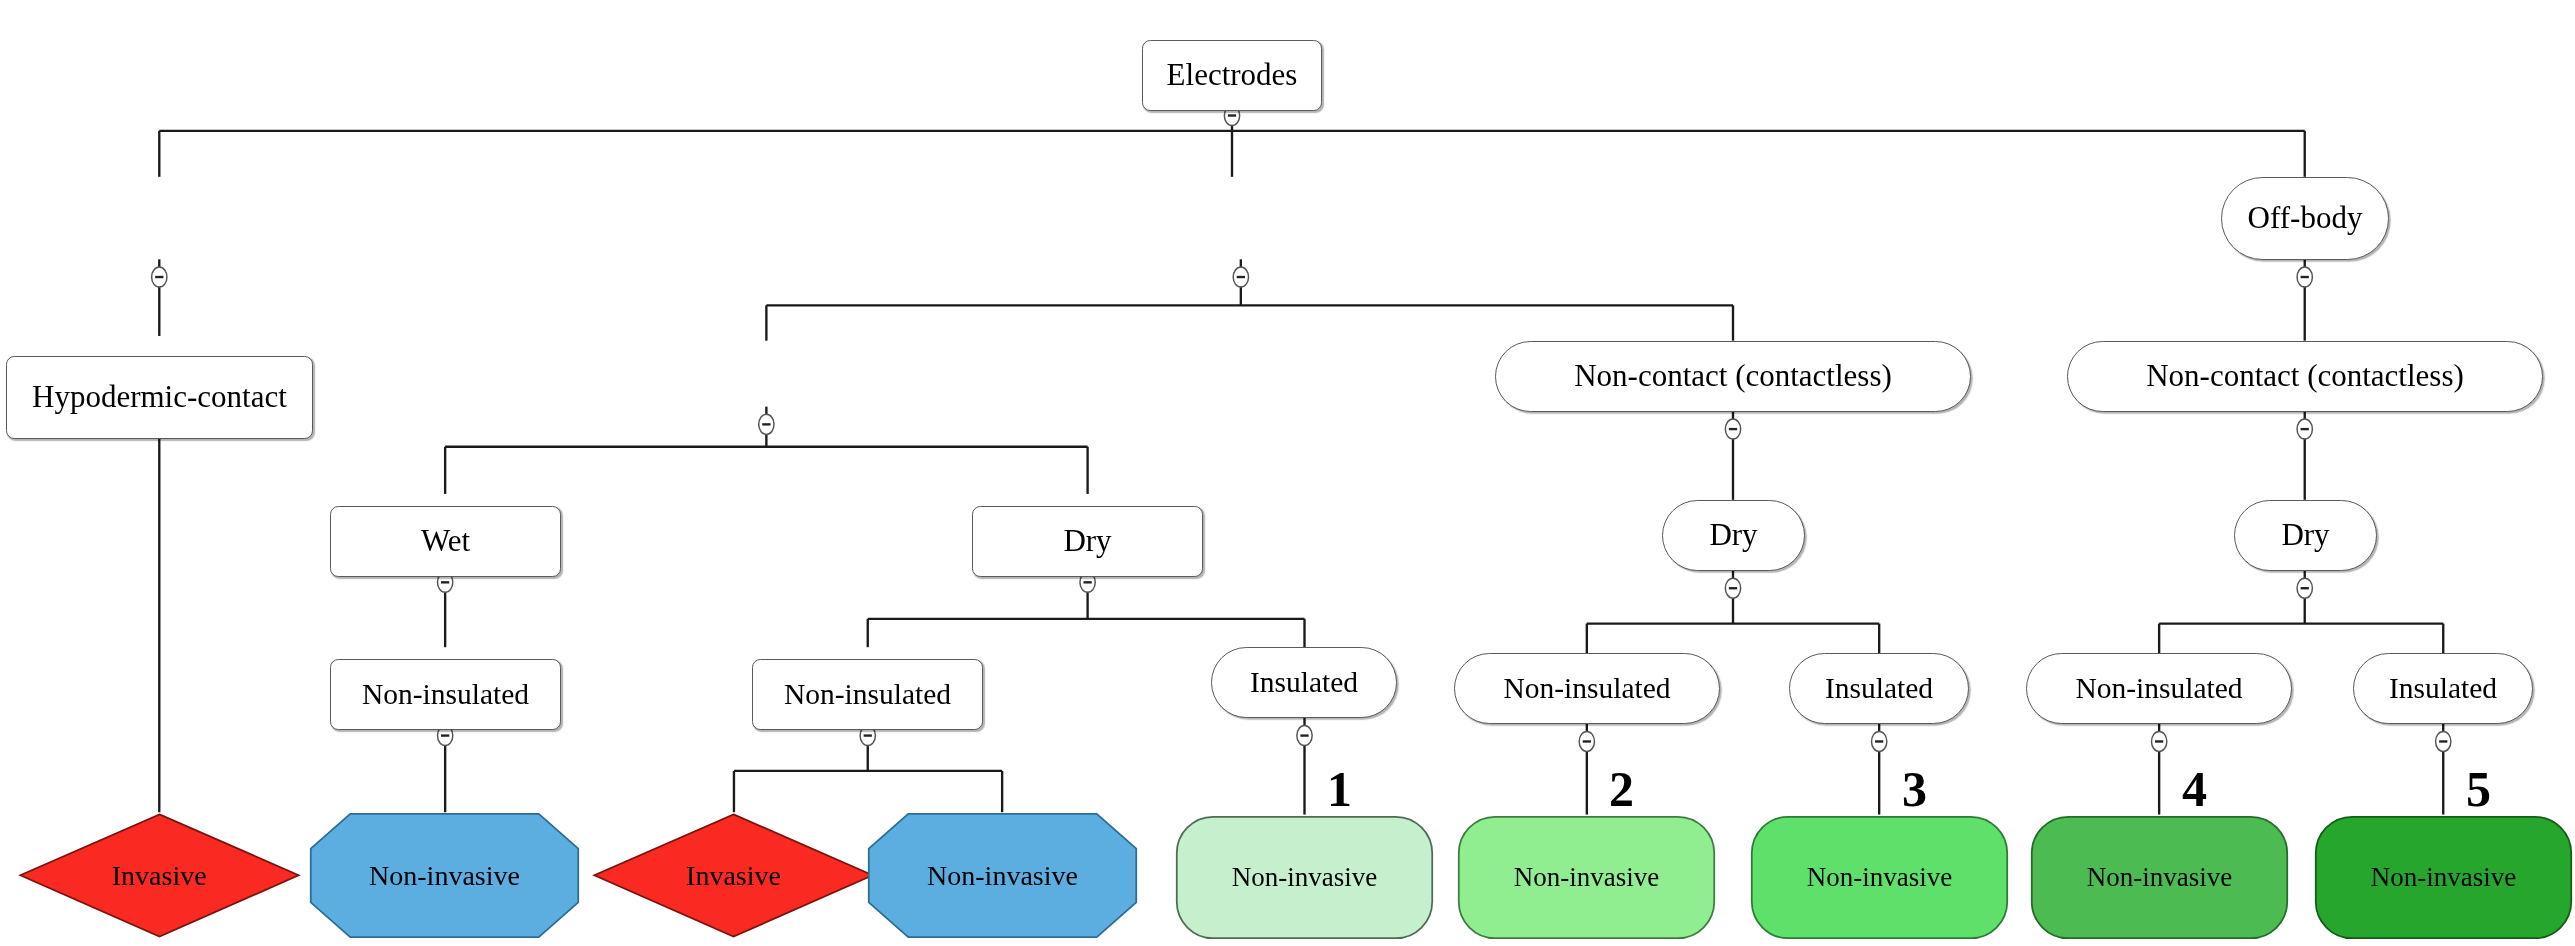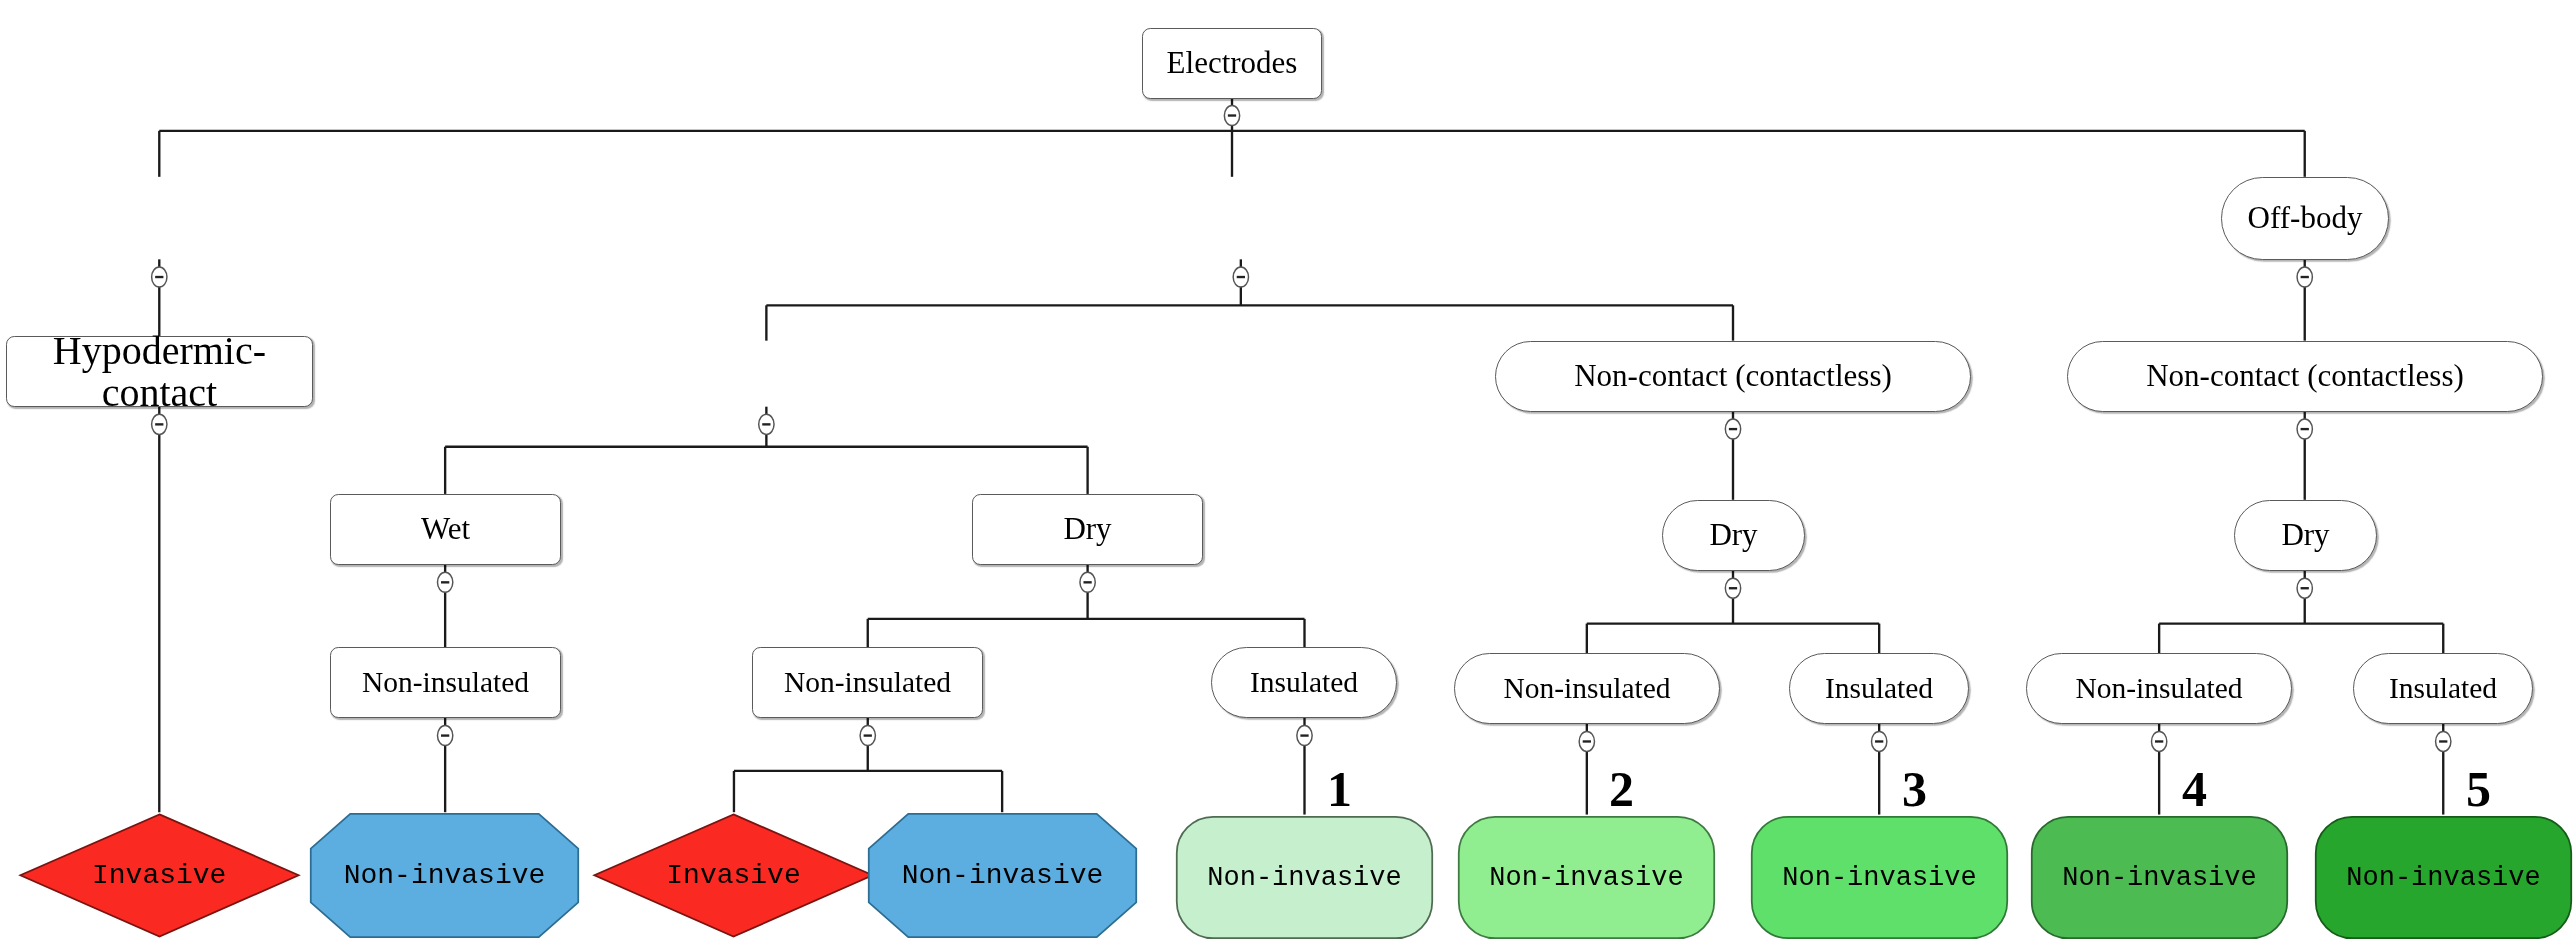--- a/index.html
+++ b/index.html
@@ -3,29 +3,29 @@
 <meta charset="utf-8">
 <style>
   html,body{margin:0;padding:0;background:#ffffff;}
   body{font-family:"Liberation Serif", serif;}
   #stage{position:relative;width:2576px;height:946px;background:#ffffff;overflow:hidden;}
   #edges{position:absolute;left:0;top:0;width:2576px;height:946px;pointer-events:none;}
 
   .node{position:absolute;box-sizing:border-box;display:flex;align-items:center;justify-content:center;
         text-align:center;color:#000;background:#fff;border:1.2px solid #5a5a5a;
         font-family:"Liberation Serif", serif;line-height:1.05;z-index:5;}
-  .r-rect{border-radius:8.3px;}
+  .r-rect{border-radius:8.3px;margin-top:12px;}
   .r-pill{border-radius:589px;}
   .shadowed{box-shadow:1.8px 1.8px 1.2px rgba(0,0,0,0.30);}
 
   .leafwrap{position:absolute;z-index:6;}
   .leafshape{position:absolute;left:0;top:0;width:100%;height:100%;}
   .leaflabel{position:absolute;left:0;top:0;width:100%;height:100%;
              display:flex;align-items:center;justify-content:center;
-             font-family:Liberation Mono, monospace;color:#000;z-index:2;text-align:center;}
+             font-family:Liberation Serif, serif;color:#000;z-index:2;text-align:center;}
 
   .numlabel{position:absolute;font-family:"Liberation Serif", serif;font-weight:bold;
             color:#000;z-index:8;line-height:1;}
 </style>
 </head>
 <body>
 
 <div id="stage">
 
   <svg id="edges" viewBox="0 0 4370 1605">
@@ -171,21 +171,21 @@
         </g>
     </g>
   </svg>
 
   <div class="node r-rect shadowed" style="left:1142px;top:28px;width:180px;height:71px;font-size:31px;">Electrodes</div>
 
 
 
   <div class="node r-pill shadowed" style="left:2221px;top:177px;width:168px;height:83px;font-size:31px;">Off-body</div>
 
-  <div class="node r-rect shadowed" style="left:5.9px;top:336px;width:307px;height:71px;font-size:40px;">Hypodermic-contact</div>
+  <div class="node r-rect shadowed" style="left:5.9px;top:344px;width:307px;height:83px;font-size:31px;">Hypodermic-contact</div>
 
 
   <div class="node r-pill shadowed" style="left:1495px;top:341px;width:476px;height:71px;font-size:31px;">Non-contact (contactless)</div>
 
   <div class="node r-pill shadowed" style="left:2067px;top:341px;width:476px;height:71px;font-size:31px;">Non-contact (contactless)</div>
 
   <div class="node r-rect shadowed" style="left:330px;top:494px;width:231px;height:71px;font-size:31px;">Wet</div>
 
   <div class="node r-rect shadowed" style="left:972px;top:494px;width:231px;height:71px;font-size:31px;">Dry</div>
 

